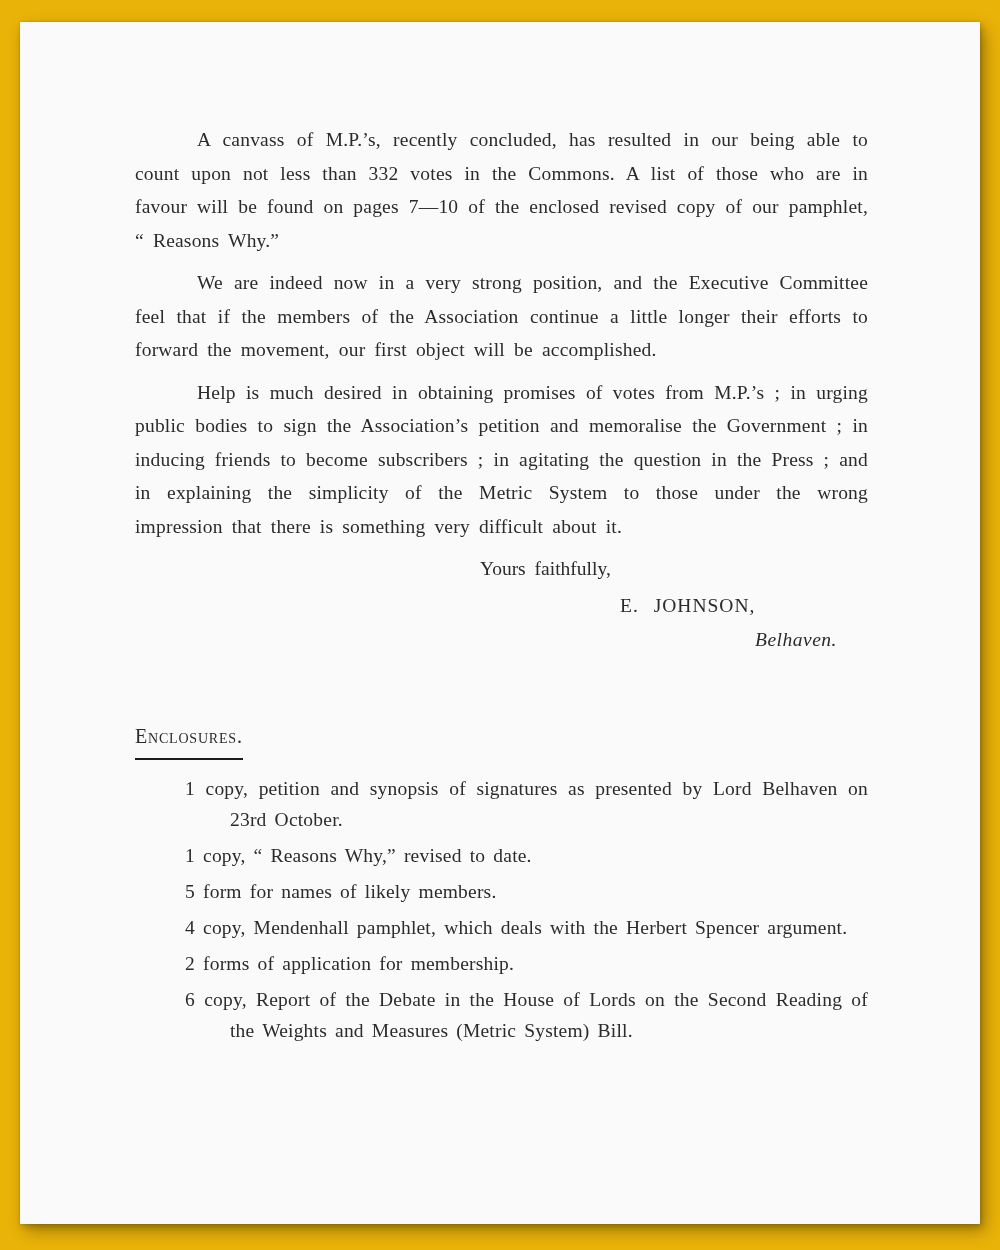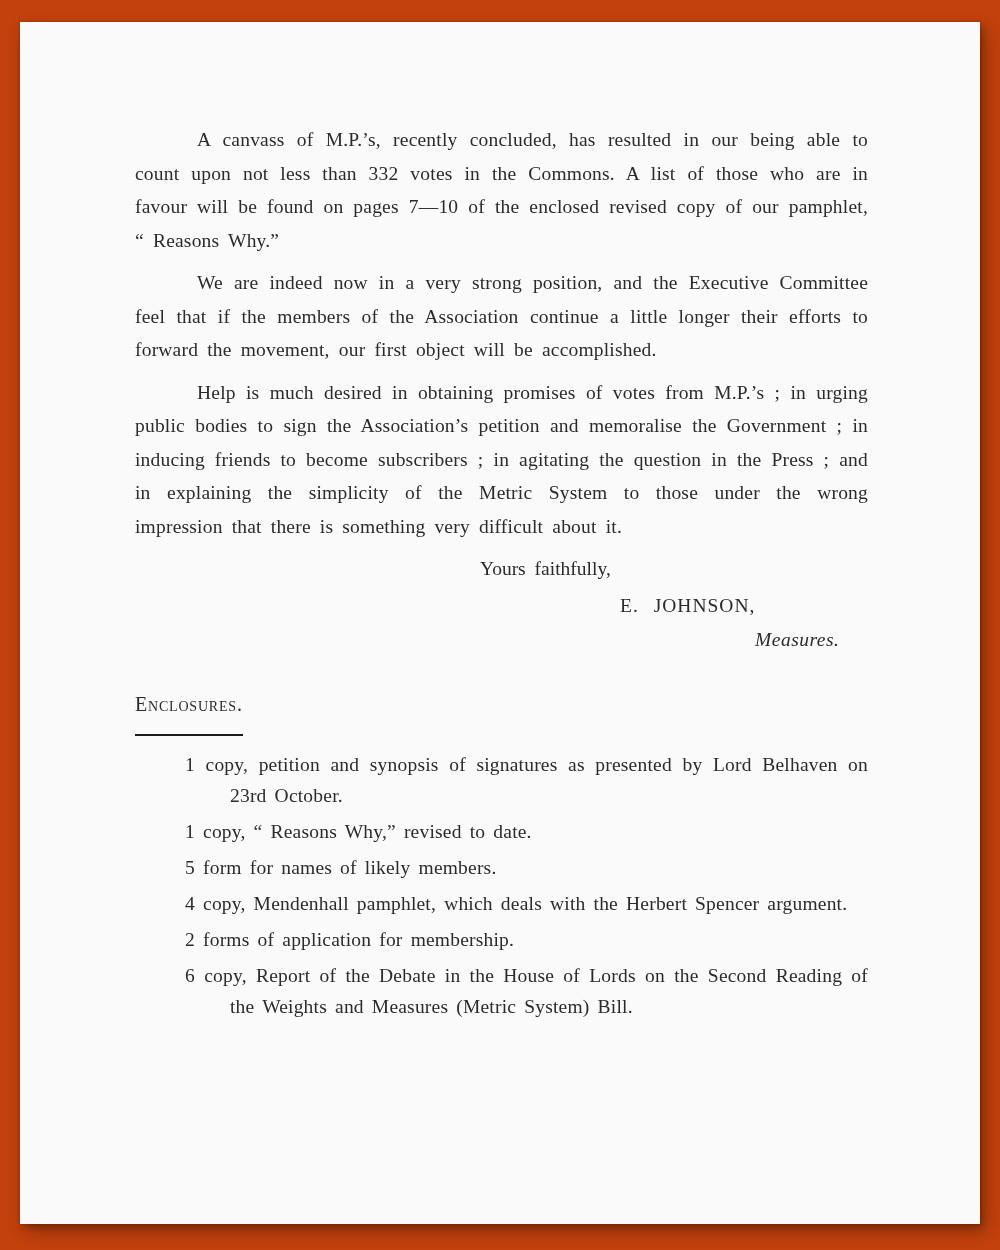--- a/index.html
+++ b/index.html
@@ -8,21 +8,21 @@
     width: 1000px;
     height: 1250px;
     background: #ffffff;
     font-family: "Liberation Serif", "DejaVu Serif", serif;
     overflow: hidden;
   }
   .scan-wrap {
     position: relative;
     width: 1000px;
     height: 1250px;
-    background: #c2410c;
+    background: #eab308;
   }
   .page {
     position: absolute;
     left: 20px;
     top: 22px;
     width: 960px;
     height: 1202px;
     background: #fafafa;
     box-shadow: 0 0 2px rgba(0,0,0,0.12), 5px 7px 16px rgba(0,0,0,0.30), 2px 3px 6px rgba(0,0,0,0.18);
   }
@@ -65,22 +65,23 @@
   }
   .enclosures {
     margin-top: 36px;
   }
   .enclosures-heading {
     display: inline-block;
     font-variant: small-caps;
     font-size: 20px;
     letter-spacing: 0.8px;
     border-bottom: 2.5px solid #1c1c1c;
-    padding-bottom: 19px;
+    padding-bottom: 11px;
     line-height: 22px;
+    margin-top: 32px;
   }
   .enclosure-list {
     margin-top: 13px;
   }
   .enclosure-item {
     font-size: 19.5px;
     line-height: 31px;
     text-align: justify;
     word-spacing: 3px;
     letter-spacing: 0.2px;
@@ -98,21 +99,21 @@
 
       <p class="body-para">A canvass of M.P.’s, recently concluded, has resulted in our being able to count upon not less than 332 votes in the Commons.  A list of those who are in favour will be found on pages 7—10 of the enclosed revised copy of our pamphlet, “ Reasons Why.”</p>
 
       <p class="body-para">We are indeed now in a very strong position, and the Executive Committee feel that if the members of the Association continue a little longer their efforts to forward the movement, our first object will be accomplished.</p>
 
       <p class="body-para">Help is much desired in obtaining promises of votes from M.P.’s ; in urging public bodies to sign the Association’s petition and memoralise the Government ; in inducing friends to become subscribers ; in agitating the question in the Press ; and in explaining the simplicity of the Metric System to those under the wrong impression that there is something very difficult about it.</p>
 
       <div class="closing">
         <div class="valediction">Yours faithfully,</div>
         <div class="signatory">E. JOHNSON,</div>
-        <div class="role">Measures.</div>
+        <div class="role">Belhaven.</div>
       </div>
 
       <div class="enclosures">
         <div class="enclosures-heading">Enclosures.</div>
 
         <div class="enclosure-list">
           <div class="enclosure-item">1 copy, petition and synopsis of signatures as presented by Lord Belhaven on 23rd October.</div>
           <div class="enclosure-item">1 copy, “ Reasons Why,” revised to date.</div>
           <div class="enclosure-item">5 form for names of likely members.</div>
           <div class="enclosure-item">4 copy, Mendenhall pamphlet, which deals with the Herbert Spencer argument.</div>

